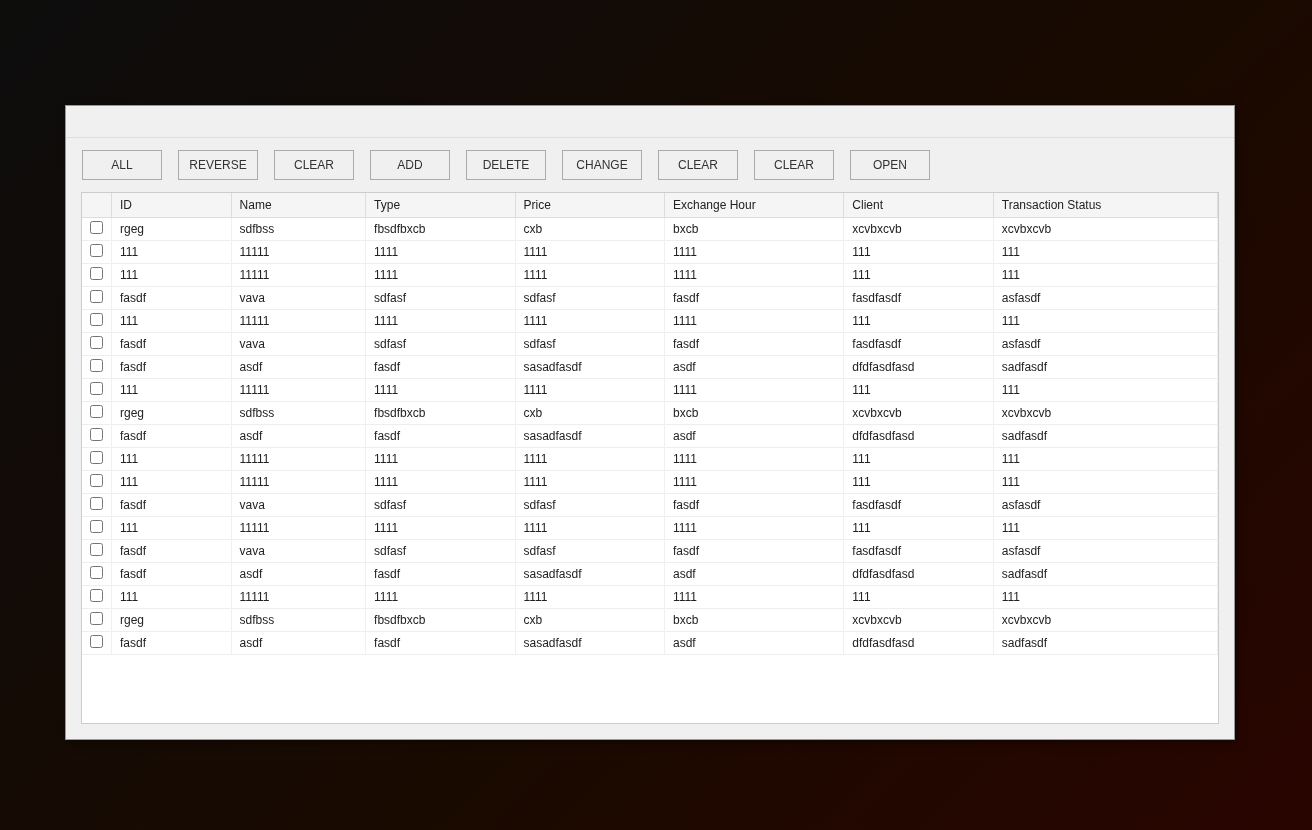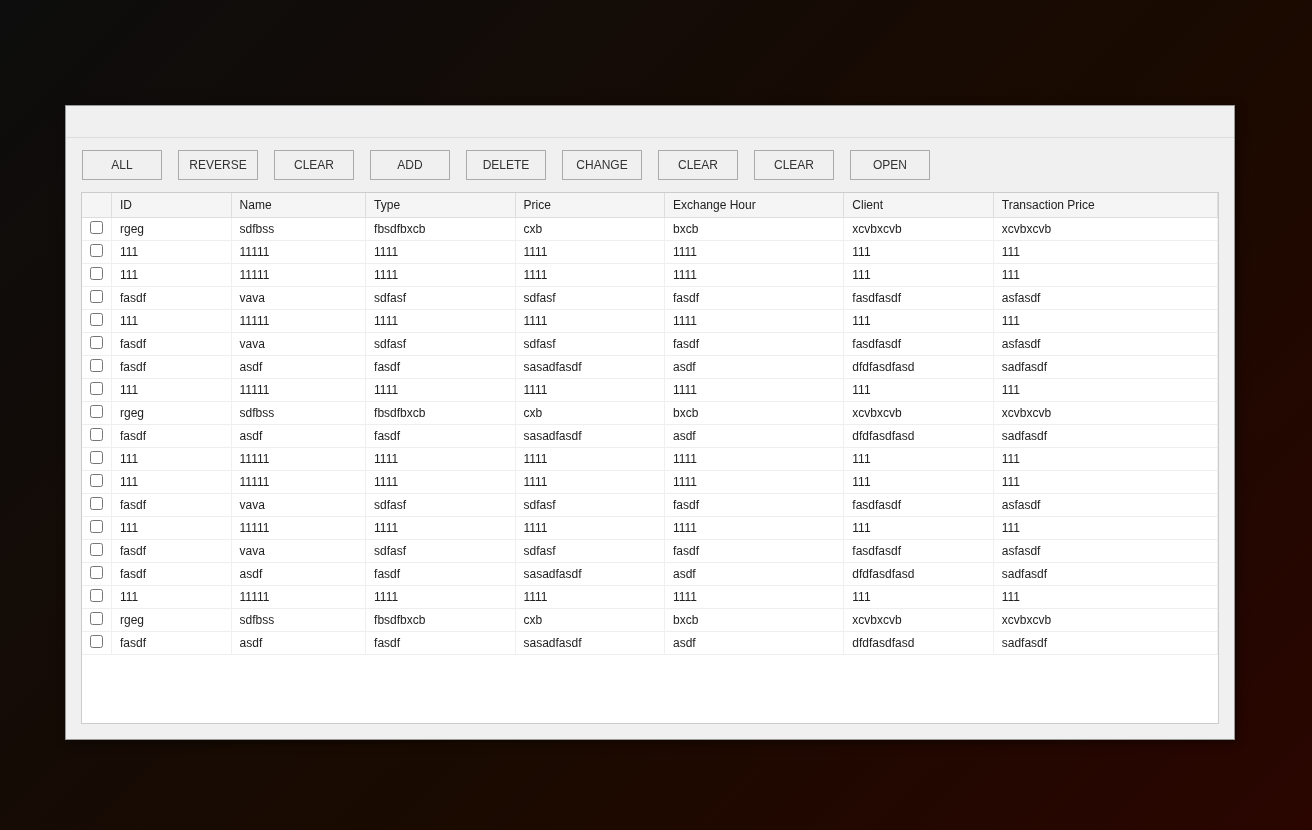--- a/index.html
+++ b/index.html
@@ -198,21 +198,21 @@
       <table>
         <thead>
           <tr>
             <th class="th-checkbox"></th>
             <th class="id-col">ID</th>
             <th class="name-col">Name</th>
             <th class="type-col">Type</th>
             <th class="price-col">Price</th>
             <th class="exchange-col">Exchange Hour</th>
             <th class="client-col">Client</th>
-            <th class="status-col">Transaction Price</th>
+            <th class="status-col">Transaction Status</th>
           </tr>
         </thead>
         <tbody id="table-body">
         <tr>
               <td class="checkbox-col"><input type="checkbox" style=""></td>
               <td>rgeg</td>
               <td>sdfbss</td>
               <td>fbsdfbxcb</td>
               <td>cxb</td>
               <td>bxcb</td>

